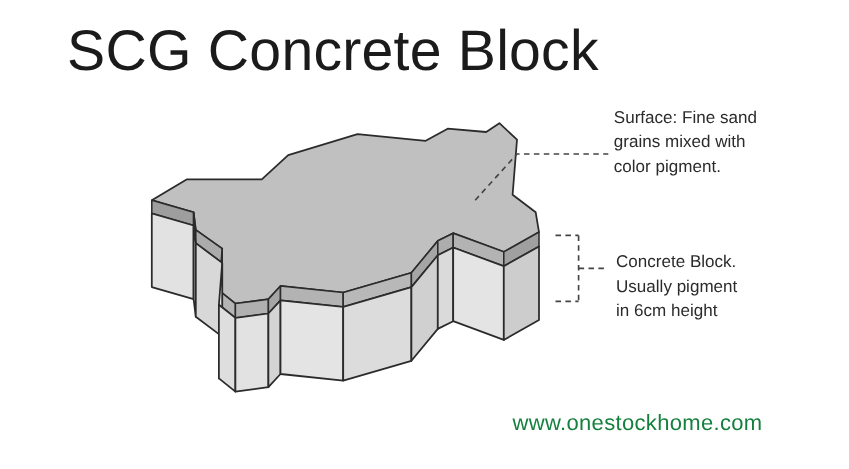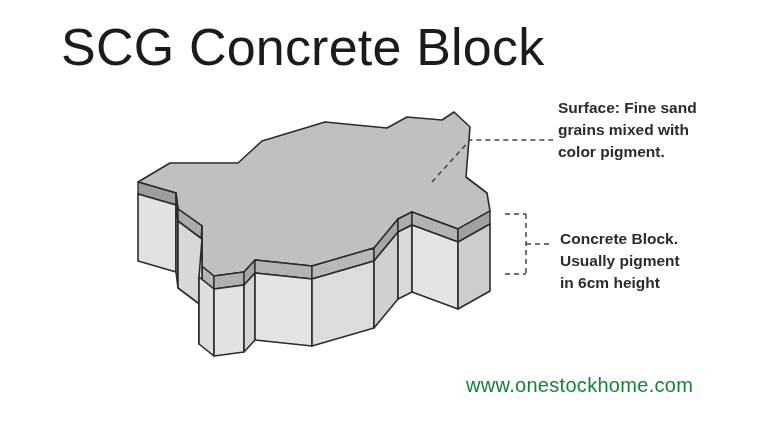--- a/index.html
+++ b/index.html
@@ -25,21 +25,21 @@
     font-weight: 300;
     letter-spacing: 0.2px;
     color: #1b1b1b;
     line-height: 1.2;
     white-space: nowrap;
     margin-left: 40px;
   }
   .annotation {
     position: absolute;
     font-size: 15.5px;
-    font-weight: 700;
+    font-weight: 400;
     color: #2b2b2b;
     line-height: 1.42;
     white-space: pre-line;
   }
   #annotation-surface {
     left: 558px;
     top: 97px;
     width: 206px;
   }
   #annotation-block {

